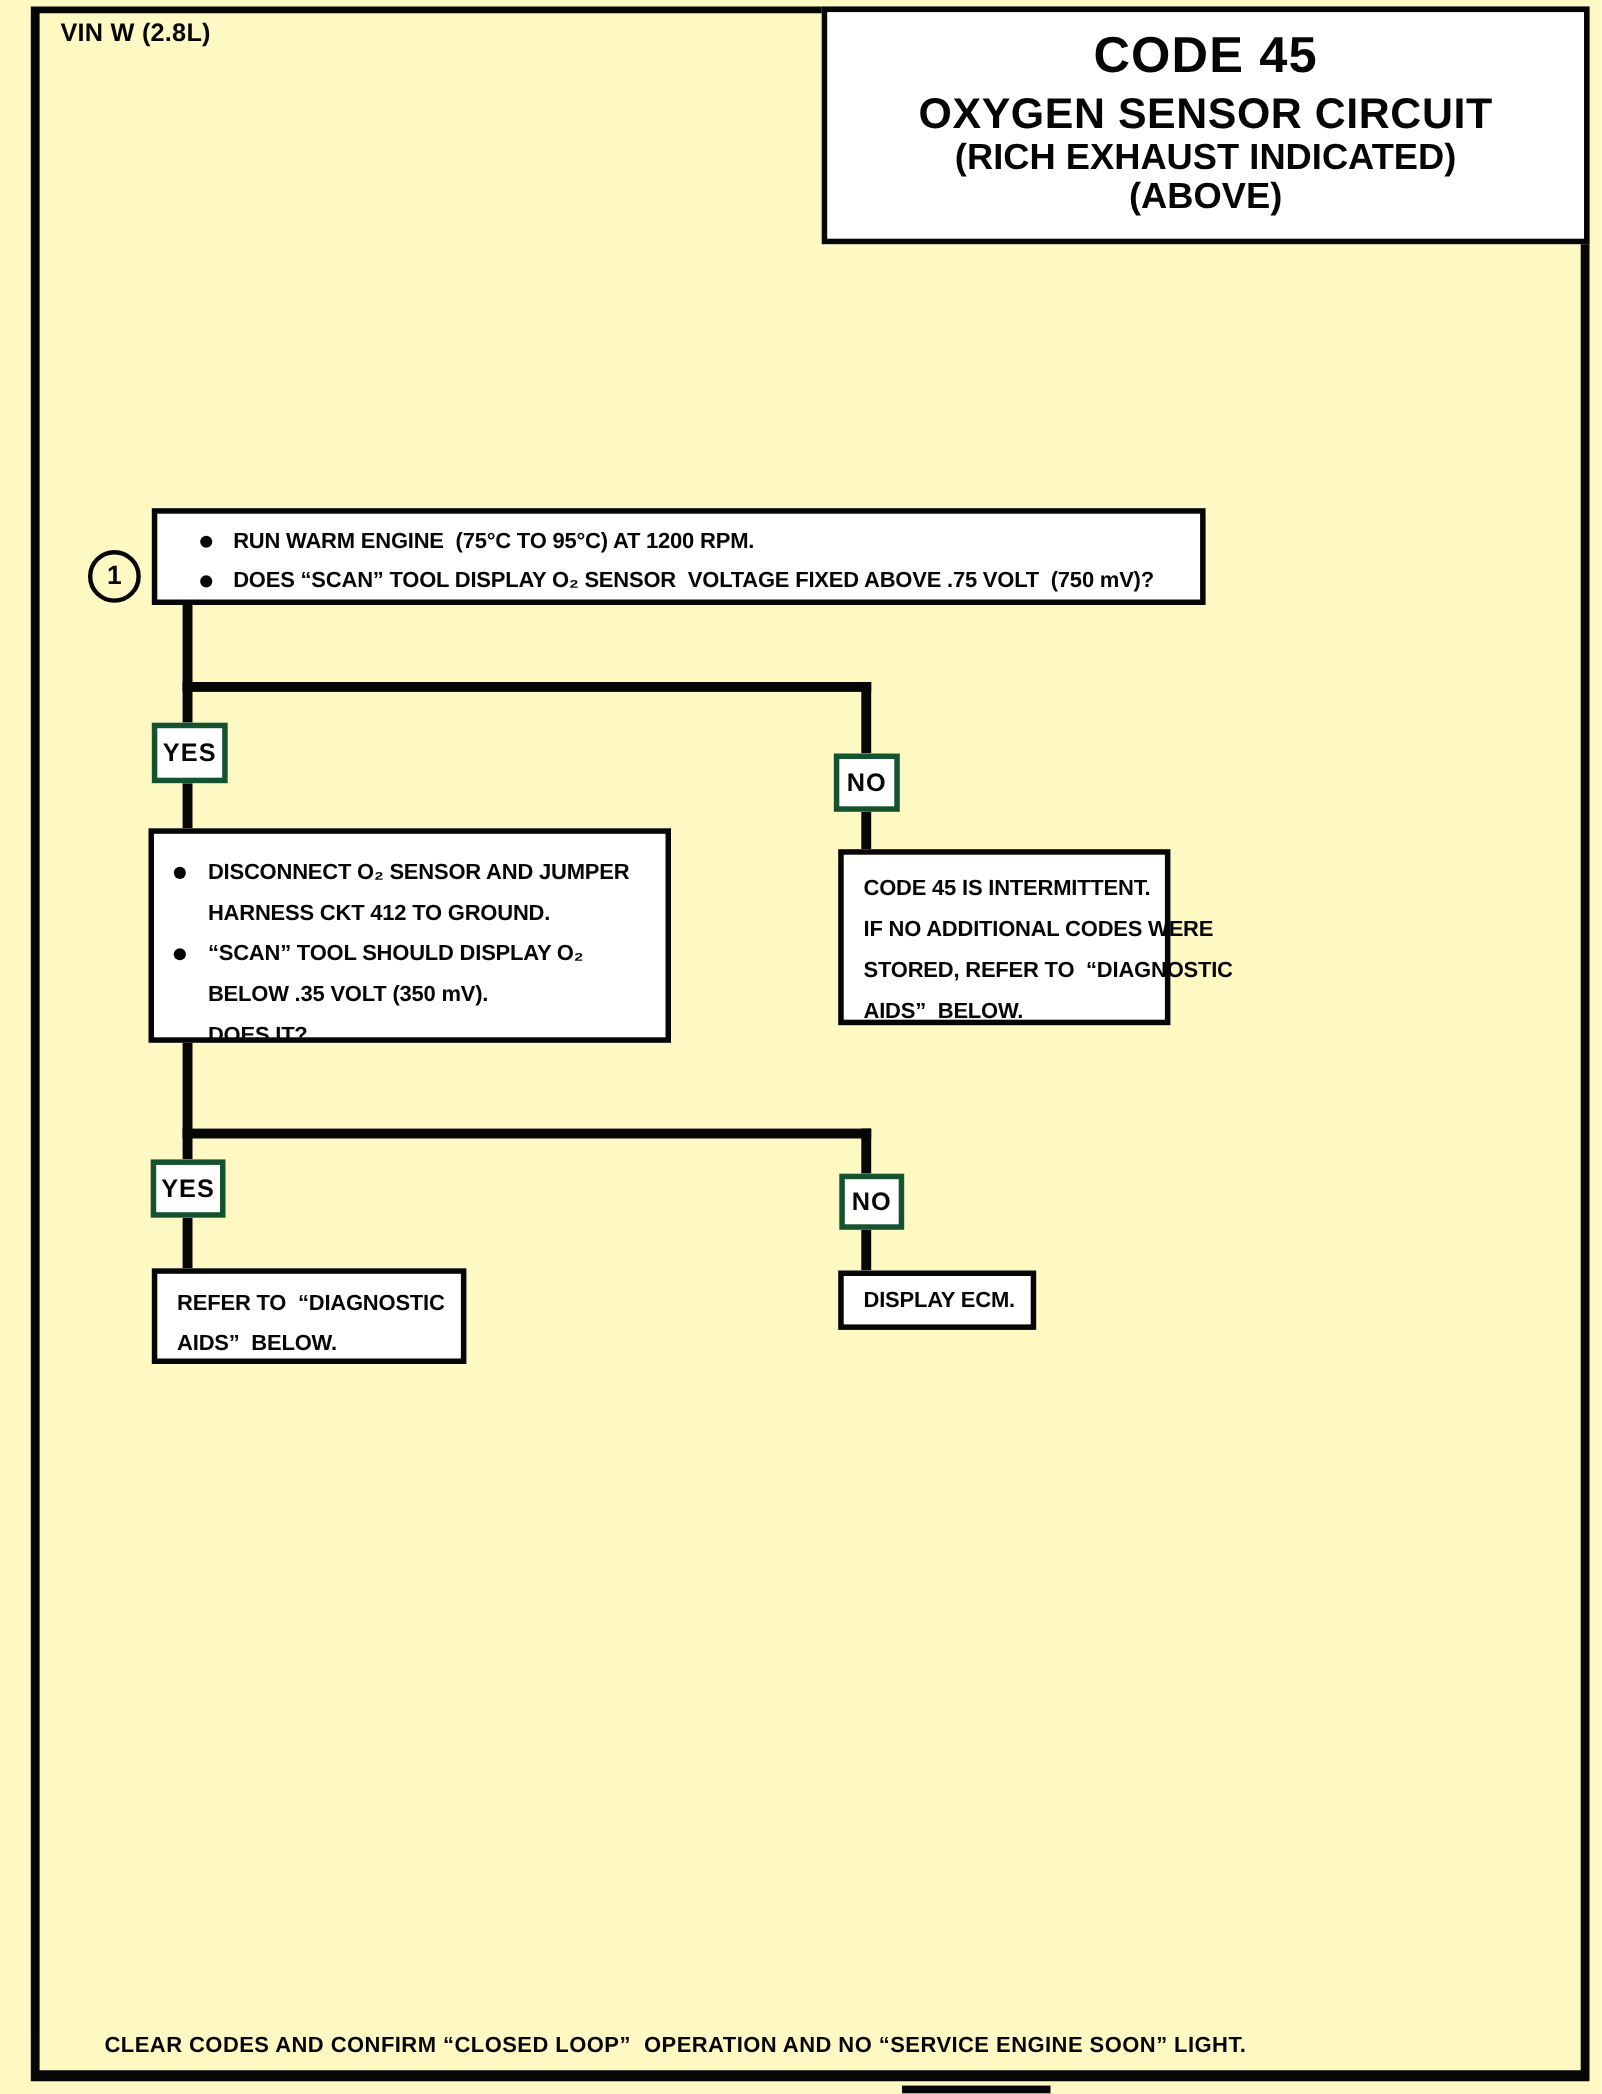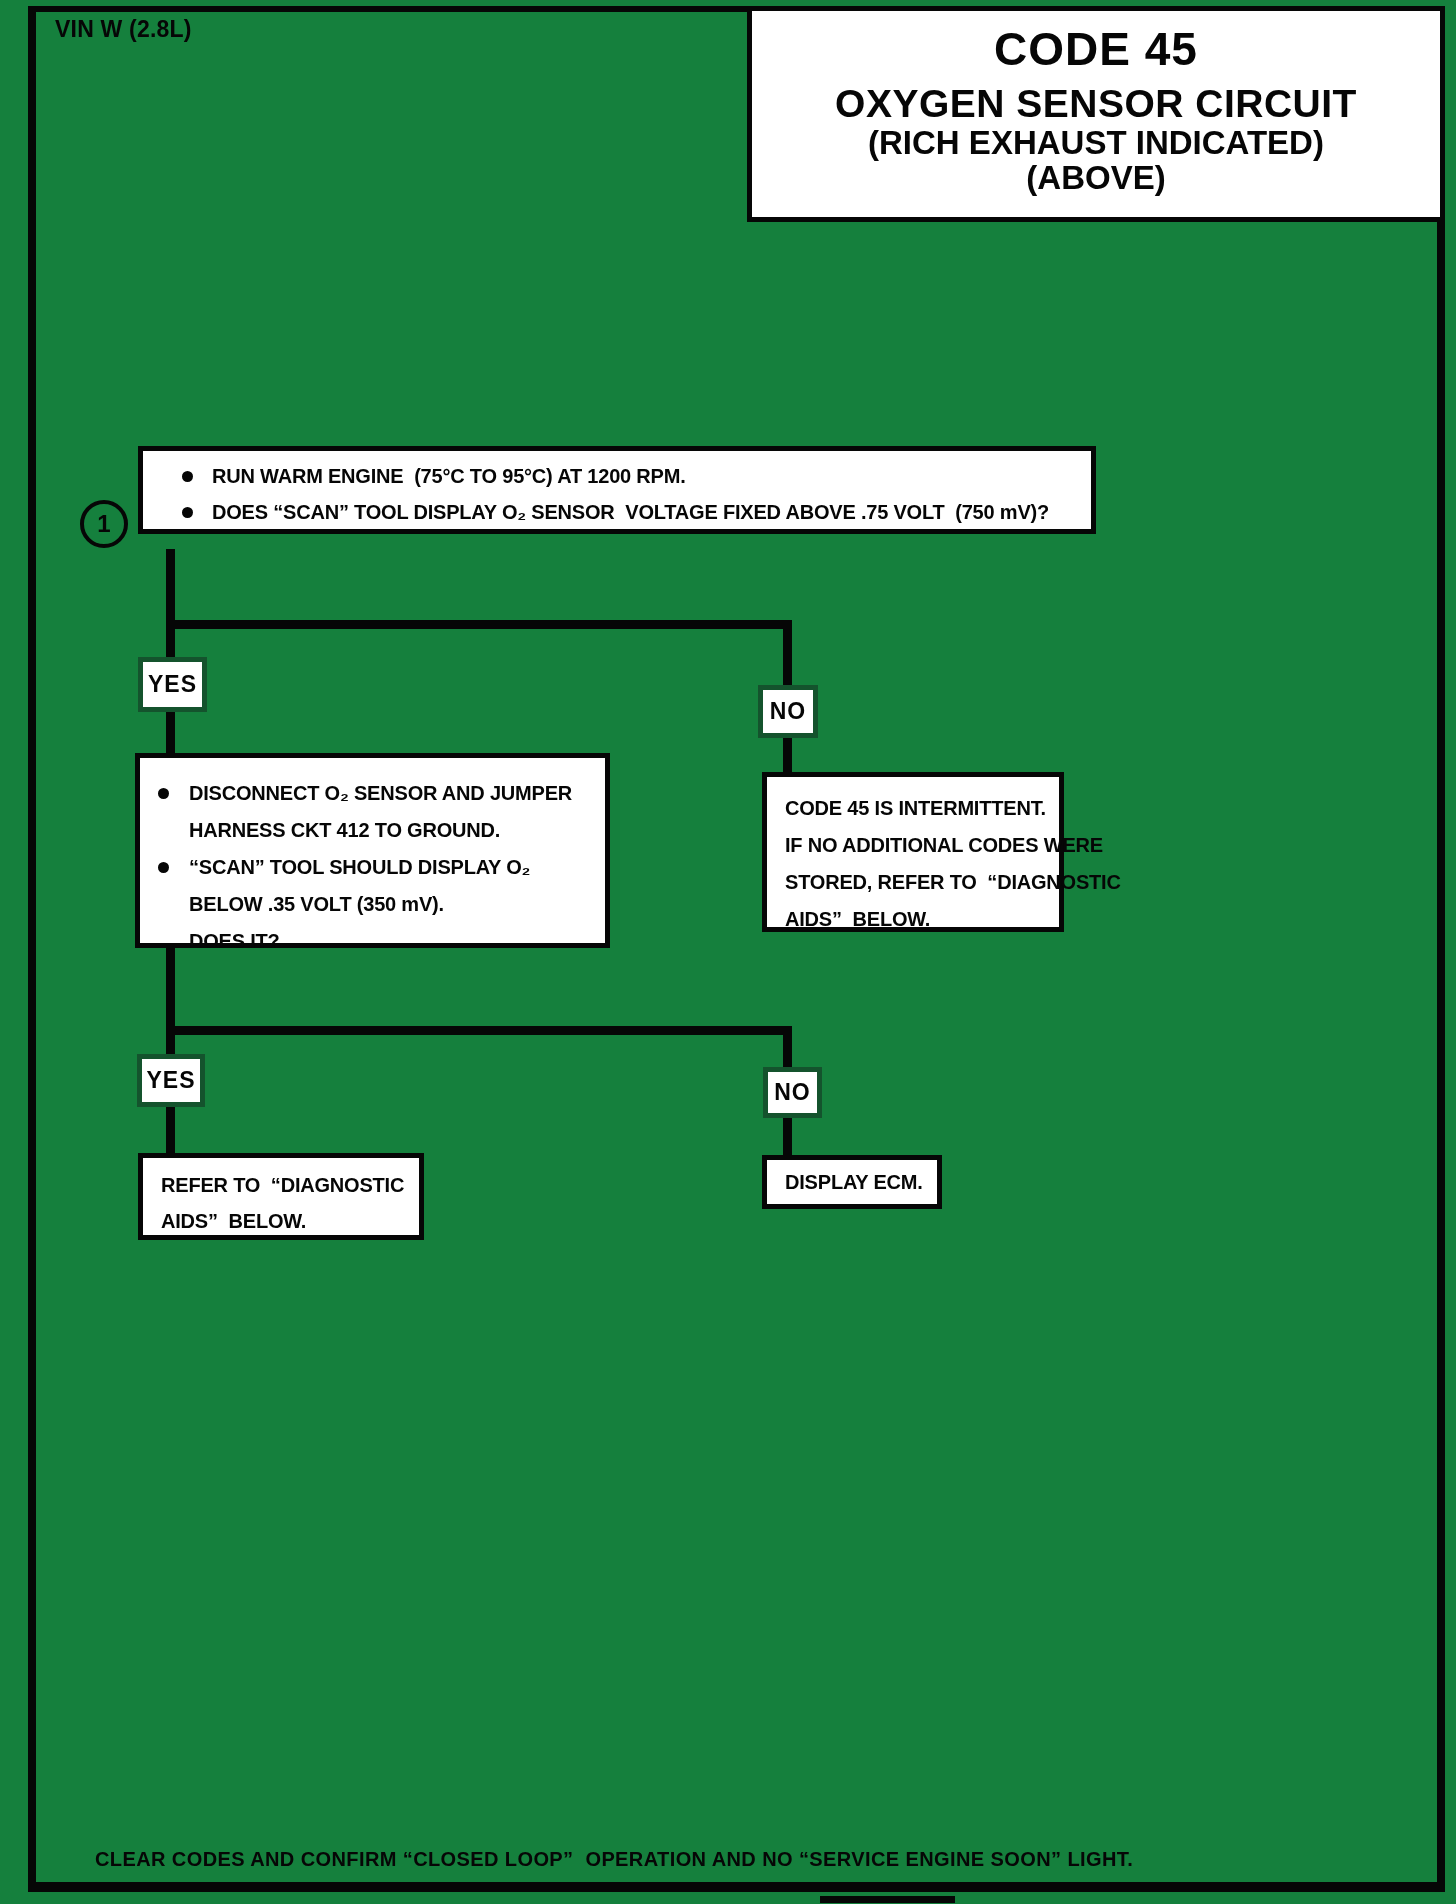--- a/index.html
+++ b/index.html
@@ -1,20 +1,20 @@
 <!DOCTYPE html>
 <html><head>
 <meta charset="utf-8">
 <style>
   html, body { margin: 0; padding: 0; background: #ffffff; }
   .page {
     position: relative;
     width: 1456px;
     height: 1904px;
-    background: #15803d;
+    background: #fef9c3;
     font-family: "Liberation Sans", sans-serif;
     font-weight: bold;
     color: #060606;
     overflow: hidden;
   }
   
   .frame {
     position: absolute;
     left: 28px; top: 6px;
     width: 1417px; height: 1886px;
@@ -67,21 +67,21 @@
   .brow { display: flex; align-items: flex-start; }
   .dot {
     flex: 0 0 auto;
     width: 11px; height: 11px;
     border-radius: 50%;
     background: #060606;
     margin-top: 13px;
   }
   .btext { white-space: pre; line-height: 36px; letter-spacing: -0.2px; }
 
-  .box-a { left: 138px; top: 446px; width: 958px; height: 88px; padding: 7px 0 0 39px; }
+  .box-a { left: 138px; top: 462px; width: 958px; height: 88px; padding: 7px 0 0 39px; }
   .box-a .dot { margin-right: 19px; }
 
   .box-b { left: 135px; top: 753px; width: 475px; height: 195px; padding: 17px 0 0 18px; }
   .box-b .btext { line-height: 37px; }
   .box-b .dot { margin-right: 20px; }
 
   .box-c { left: 762px; top: 772px; width: 302px; height: 160px; padding: 13px 0 0 18px; }
   .box-c .btext { line-height: 37px; }
 
   .box-d { left: 138px; top: 1153px; width: 286px; height: 87px; padding: 9px 0 0 18px; }

